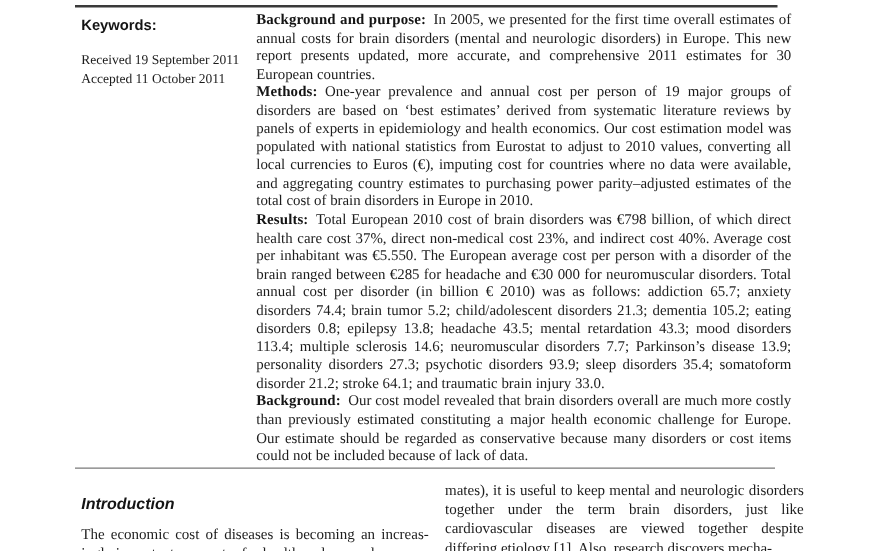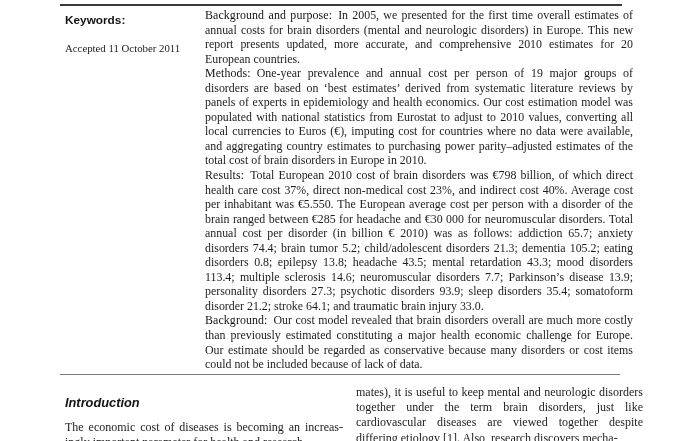--- a/index.html
+++ b/index.html
@@ -38,21 +38,21 @@
     font-size: 10.8px; line-height: 15px;
   }
 
   
   .abstract {
     position: absolute; left: 205px; top: 8px; width: 428px;
     font-size: 11.9px; line-height: 14.55px;
     text-align: justify;
   }
   .abs-para { margin: 0; }
-  .lead { font-weight: normal; color: #141414; margin-right: 6px; letter-spacing: 0.1px; }
+  .lead { font-weight: bold; color: #141414; margin-right: 6px; letter-spacing: 0.1px; }
 
   
   .col-left {
     position: absolute; left: 65px; top: 395px; width: 278px;
   }
   .col-left h2 {
     font-family: "Liberation Sans", sans-serif;
     font-weight: bold; font-size: 12.8px; line-height: 15px;
     color: #141414;
     font-style: italic;
@@ -69,27 +69,28 @@
 </head>
 <body>
 
 <div class="page">
 
   <div class="rule top-rule"></div>
 
   <aside class="side">
     <div class="kw-label">Keywords:</div>
     <div class="dates">
+      <div>Received 19 September 2011</div>
       <div>Accepted 11 October 2011</div>
     </div>
   </aside>
 
   <div class="abstract">
     <p class="abs-para">
-      <b class="lead">Background and purpose:</b><span>In 2005, we presented for the first time overall estimates of annual costs for brain disorders (mental and neurologic disorders) in Europe. This new report presents updated, more accurate, and comprehensive 2010 estimates for 20 European countries.</span>
+      <b class="lead">Background and purpose:</b><span>In 2005, we presented for the first time overall estimates of annual costs for brain disorders (mental and neurologic disorders) in Europe. This new report presents updated, more accurate, and comprehensive 2011 estimates for 30 European countries.</span>
     </p>
     <p class="abs-para">
       <b class="lead">Methods:</b><span>One-year prevalence and annual cost per person of 19 major groups of disorders are based on ‘best estimates’ derived from systematic literature reviews by panels of experts in epidemiology and health economics. Our cost estimation model was populated with national statistics from Eurostat to adjust to 2010 values, con­verting all local currencies to Euros (€), imputing cost for countries where no data were available, and aggregating country estimates to purchasing power parity–adjusted estimates of the total cost of brain disorders in Europe in 2010.</span>
     </p>
     <p class="abs-para">
       <b class="lead">Results:</b><span>Total European 2010 cost of brain disorders was €798 billion, of which direct health care cost 37%, direct non-medical cost 23%, and indirect cost 40%. Average cost per inhabitant was €5.550. The European average cost per person with a disorder of the brain ranged between €285 for headache and €30 000 for neuromuscular dis­orders. Total annual cost per disorder (in billion € 2010) was as follows: addiction 65.7; anxiety disorders 74.4; brain tumor 5.2; child/adolescent disorders 21.3; dementia 105.2; eating disorders 0.8; epilepsy 13.8; headache 43.5; mental retardation 43.3; mood disorders 113.4; multiple sclerosis 14.6; neuromuscular disorders 7.7; Parkinson’s dis­ease 13.9; personality disorders 27.3; psychotic disorders 93.9; sleep disorders 35.4; somatoform disorder 21.2; stroke 64.1; and traumatic brain injury 33.0.</span>
     </p>
     <p class="abs-para">
       <b class="lead">Background:</b><span>Our cost model revealed that brain disorders overall are much more costly than previously estimated constituting a major health economic challenge for Europe. Our estimate should be regarded as conservative because many disorders or cost items could not be included because of lack of data.</span>
     </p>

